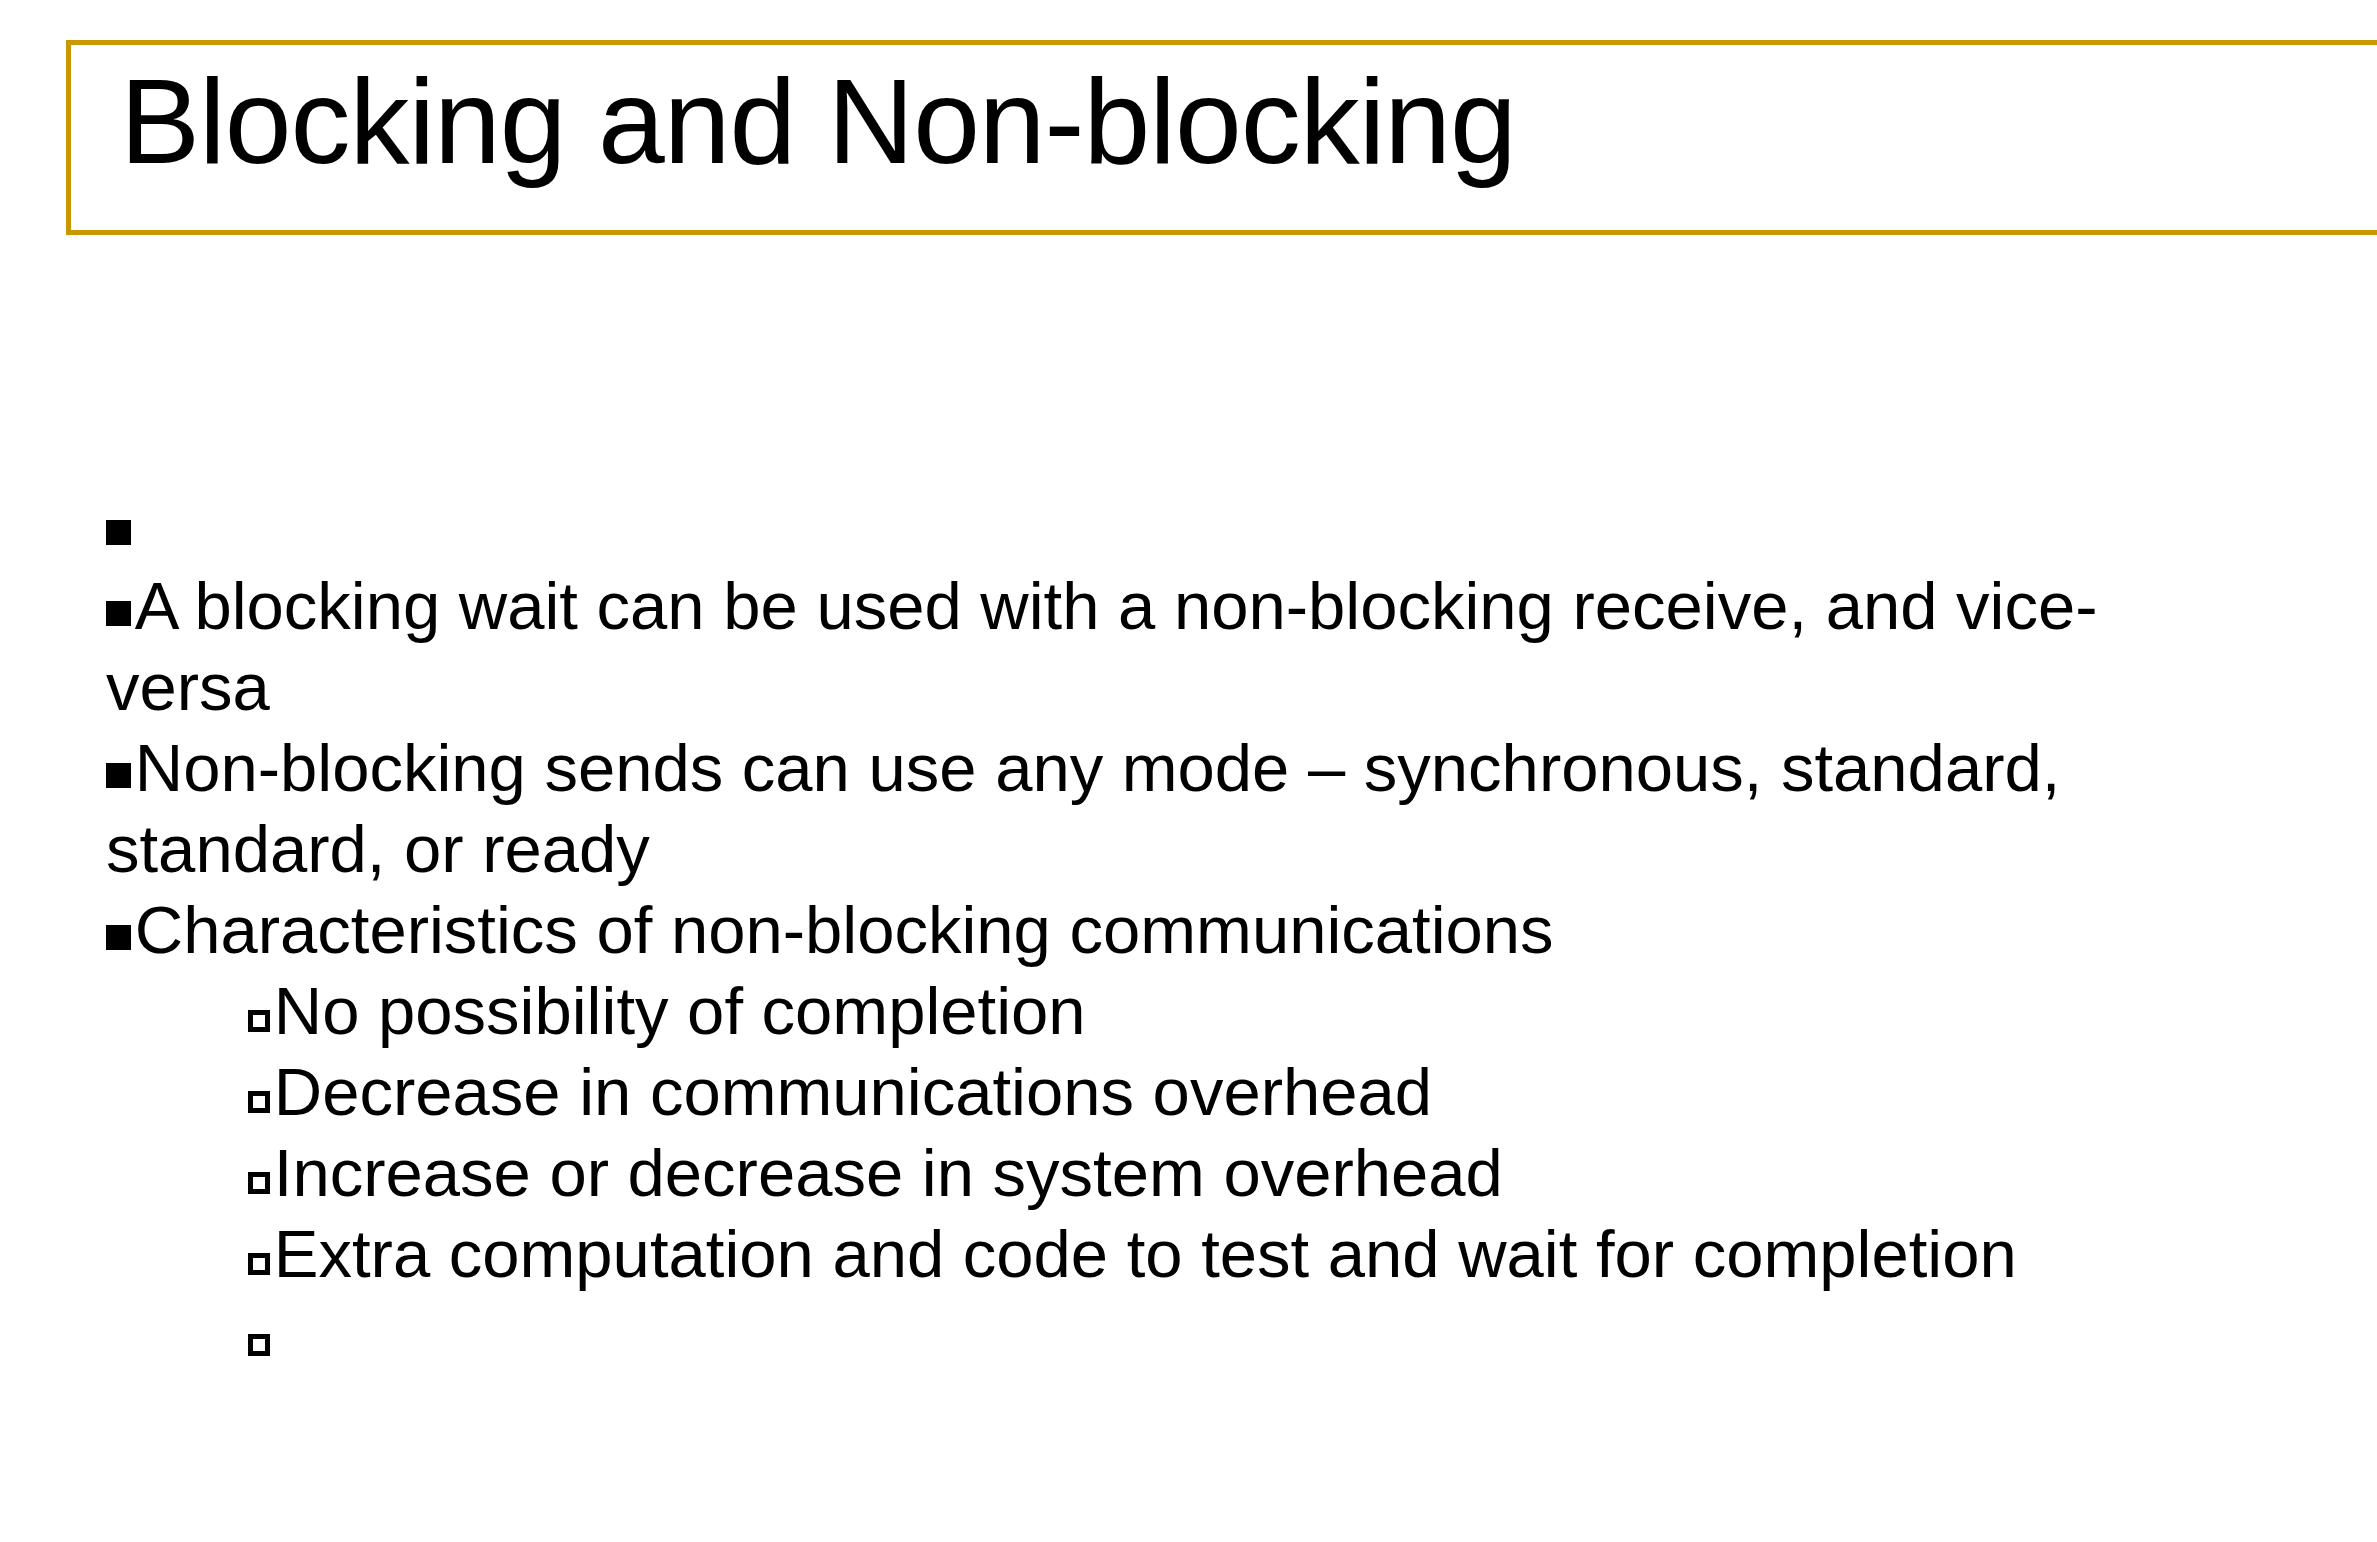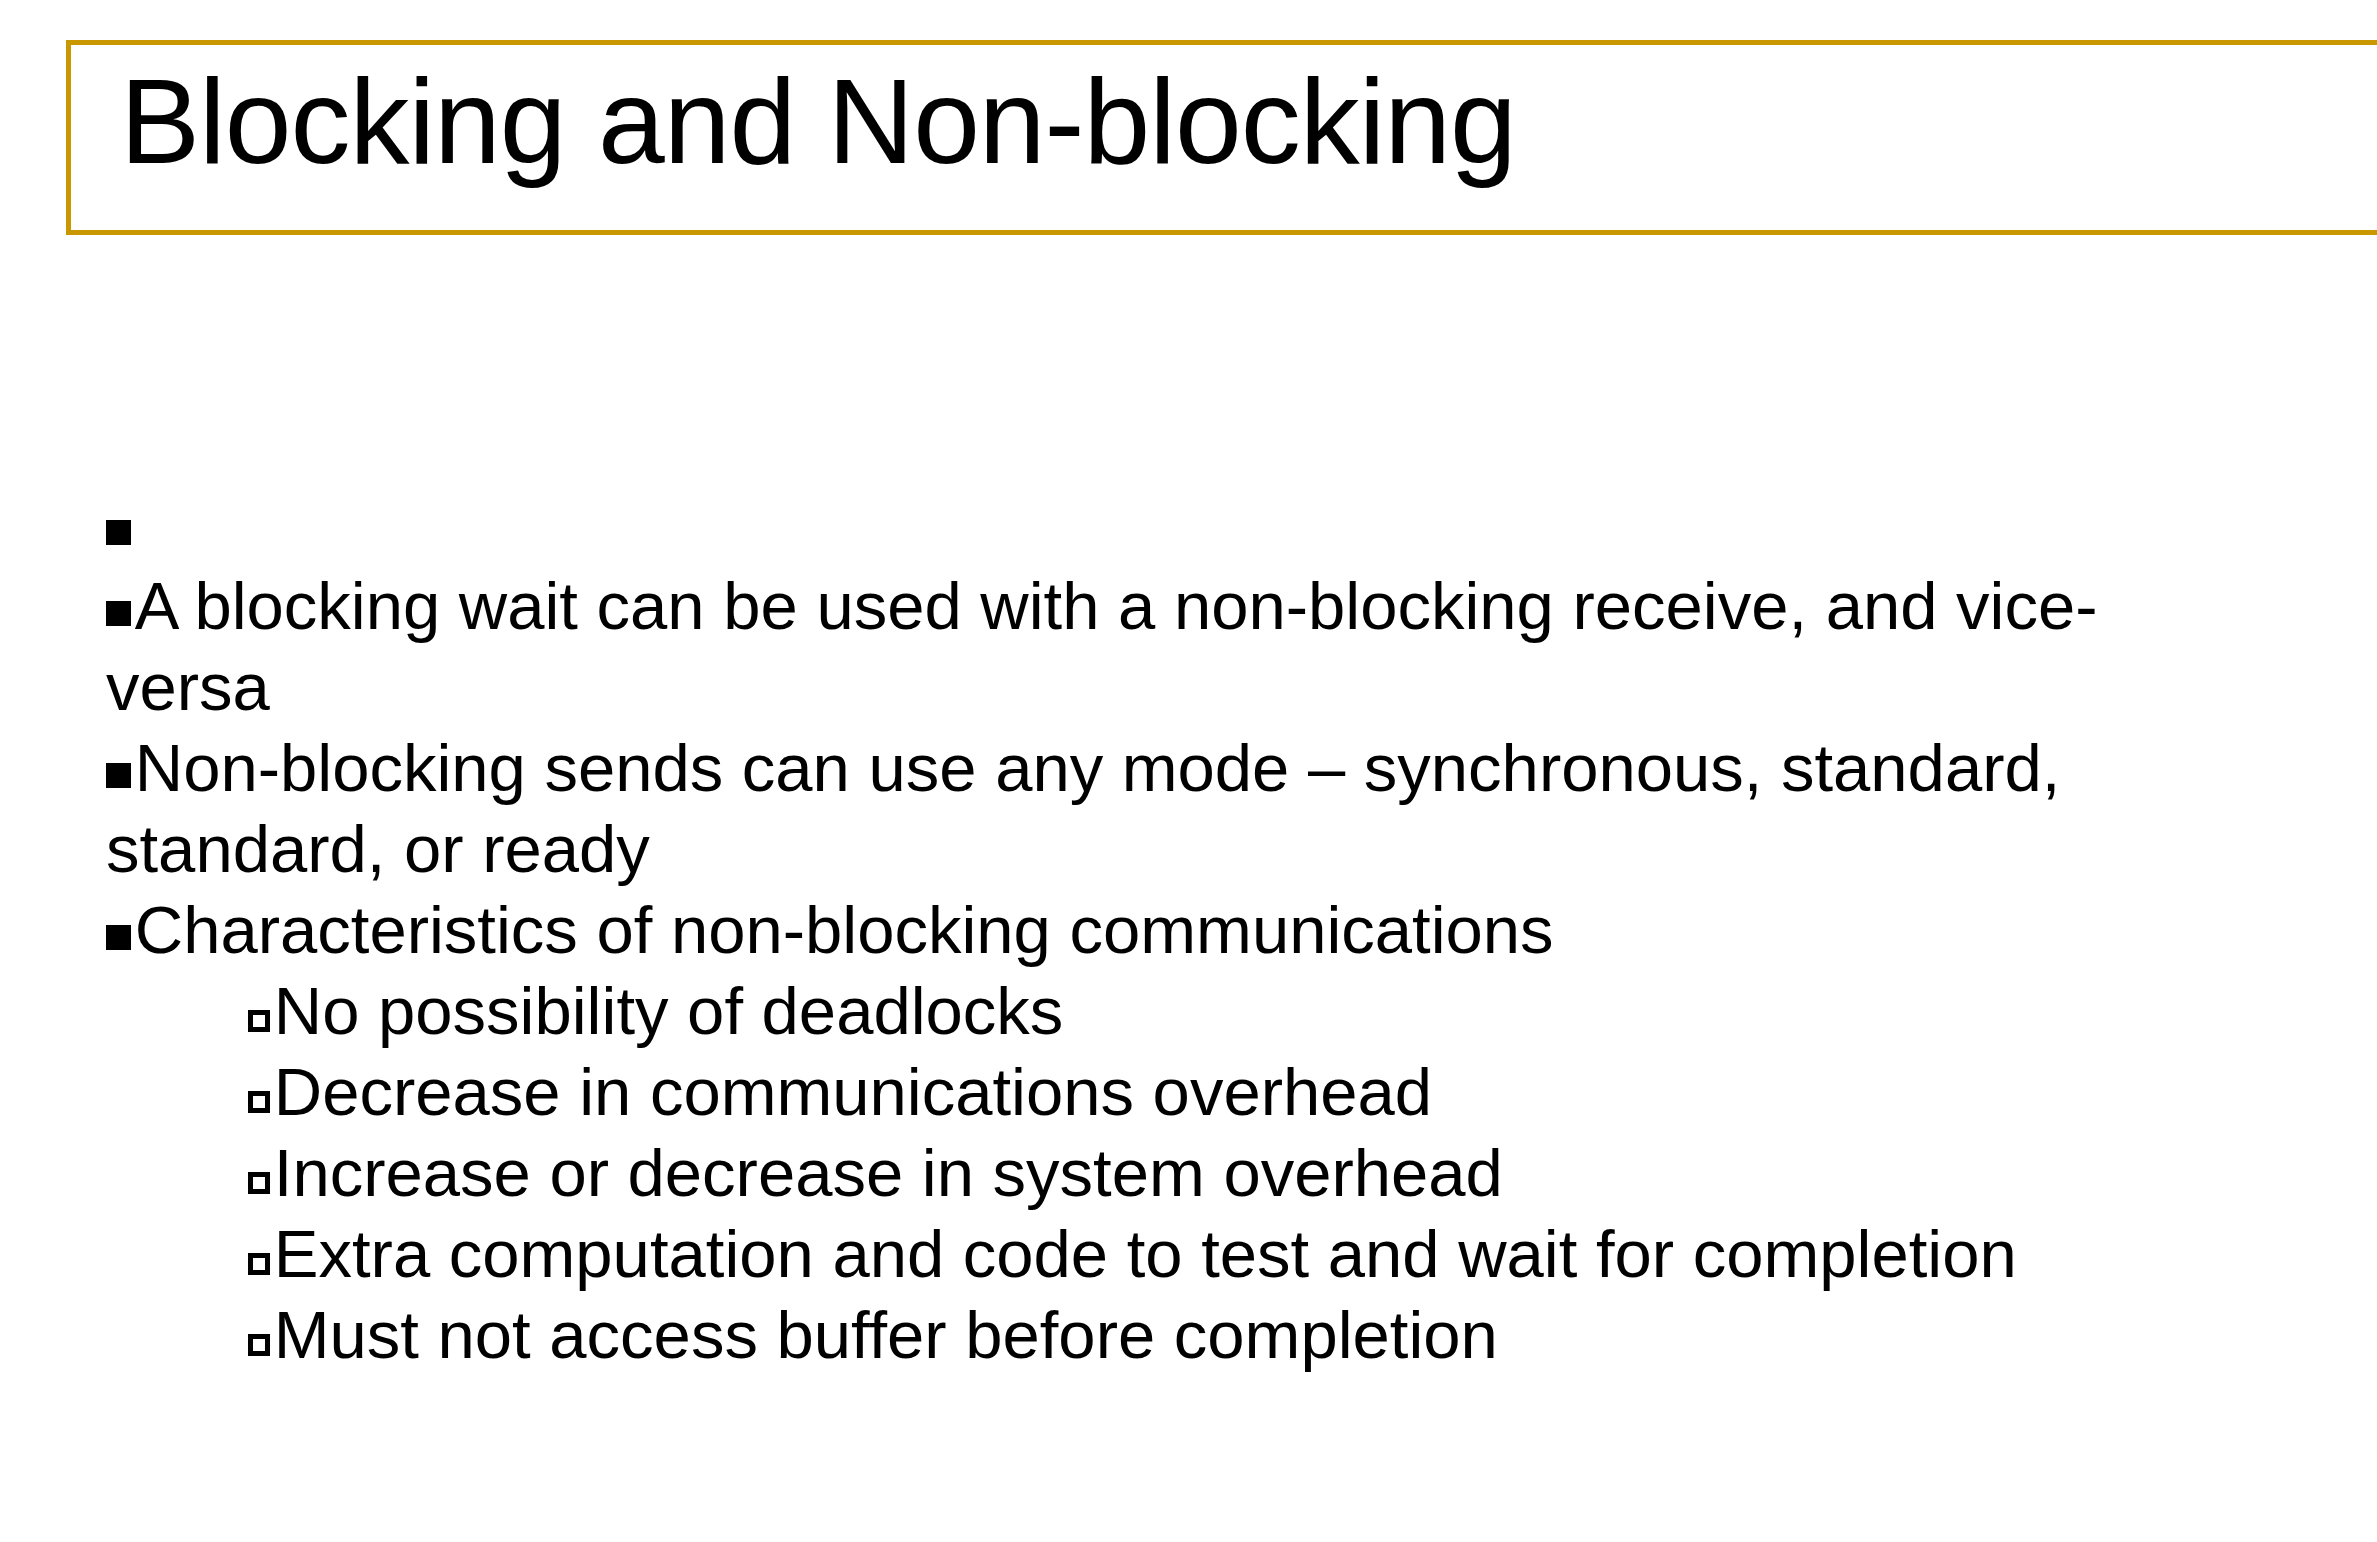--- a/index.html
+++ b/index.html
@@ -130,30 +130,30 @@
     </div>
     <div class="line lvl1-cont">
       <span class="txt">standard, or ready</span>
     </div>
 
     <div class="line lvl1">
       <span class="bullet bullet-filled"></span><span class="txt">Characteristics of non-blocking communications</span>
     </div>
 
     <div class="line lvl2">
-      <span class="bullet bullet-hollow"></span><span class="txt">No possibility of deadlocks</span>
+      <span class="bullet bullet-hollow"></span><span class="txt">No possibility of completion</span>
     </div>
     <div class="line lvl2">
       <span class="bullet bullet-hollow"></span><span class="txt">Decrease in communications overhead</span>
     </div>
     <div class="line lvl2">
       <span class="bullet bullet-hollow"></span><span class="txt">Increase or decrease in system overhead</span>
     </div>
     <div class="line lvl2">
       <span class="bullet bullet-hollow"></span><span class="txt">Extra computation and code to test and wait for completion</span>
     </div>
     <div class="line lvl2">
-      <span class="bullet bullet-hollow"></span><span class="txt">Must not access buffer before completion</span>
+      <span class="bullet bullet-hollow"></span>
     </div>
 
   </div>
 </div>
 
 
 </body></html>

